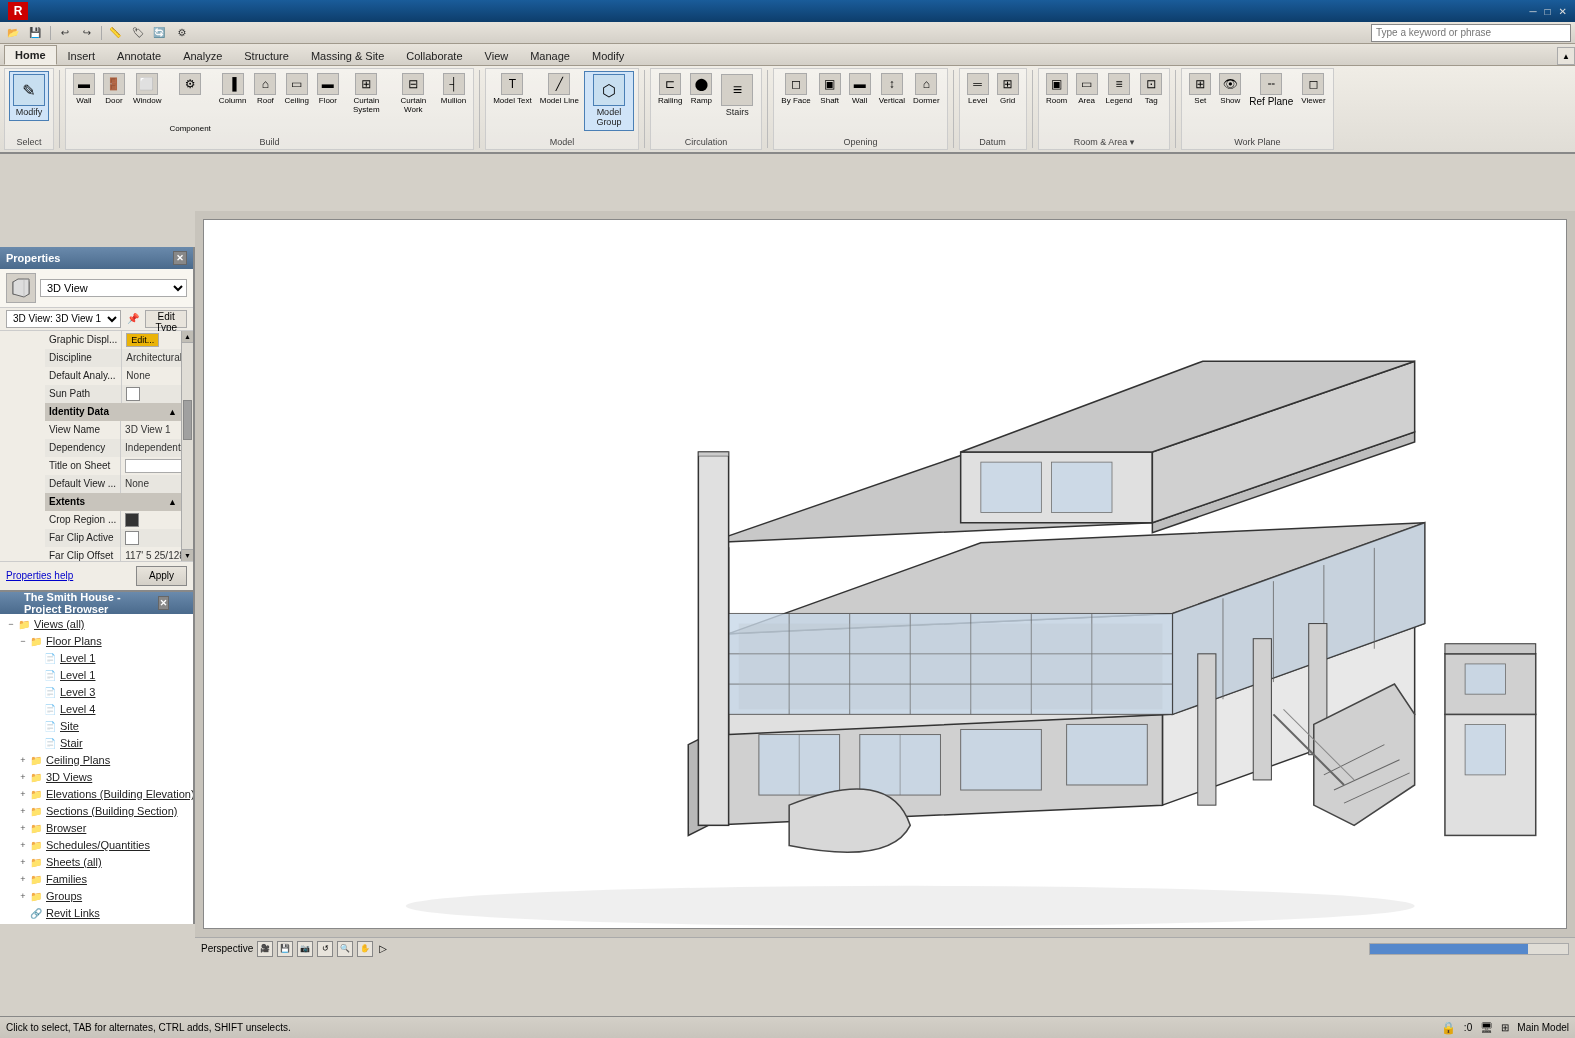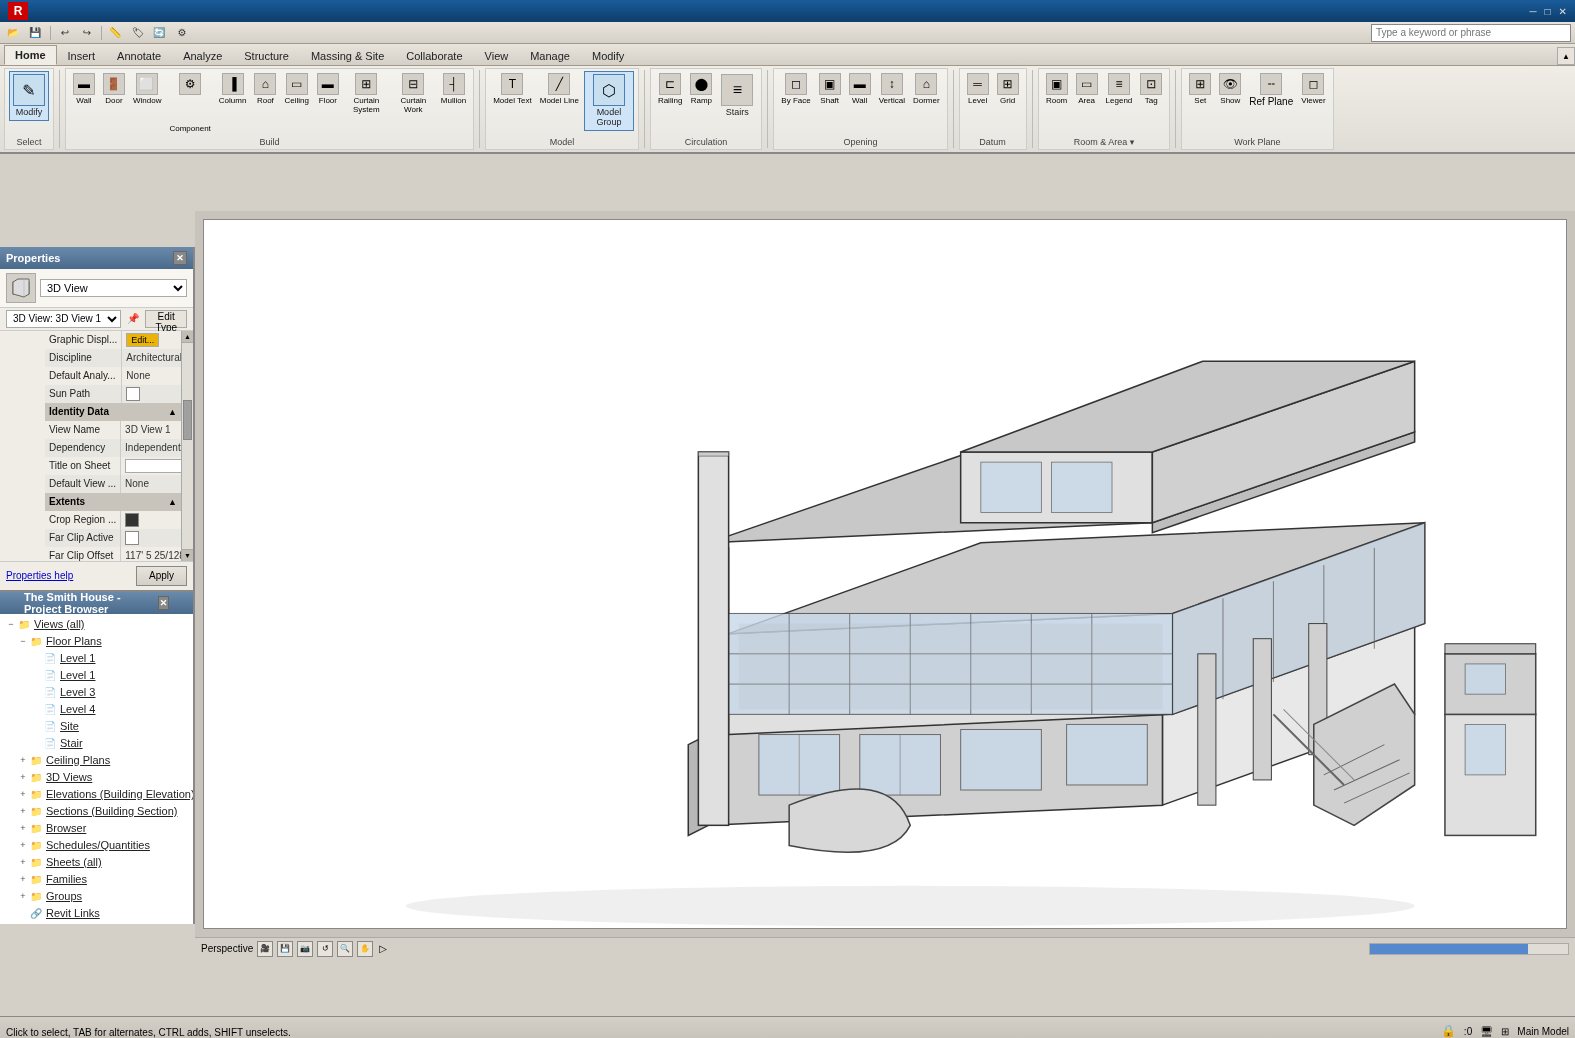--- a/index.html
+++ b/index.html
@@ -379,21 +379,21 @@
       font-size: 10px;
       gap: 4px;
     }
 
     
     #status-bar {
       height: 22px;
       background: linear-gradient(to bottom, #d4d0c8, #c8c4bc);
       border-top: 1px solid #888;
       display: flex;
-      align-items: flex-end;
+      align-items: center;
       padding: 0 6px;
       font-size: 10px;
       justify-content: space-between;
     }
 
     
     #building-svg {
       width: 100%;
       height: 100%;
     }

